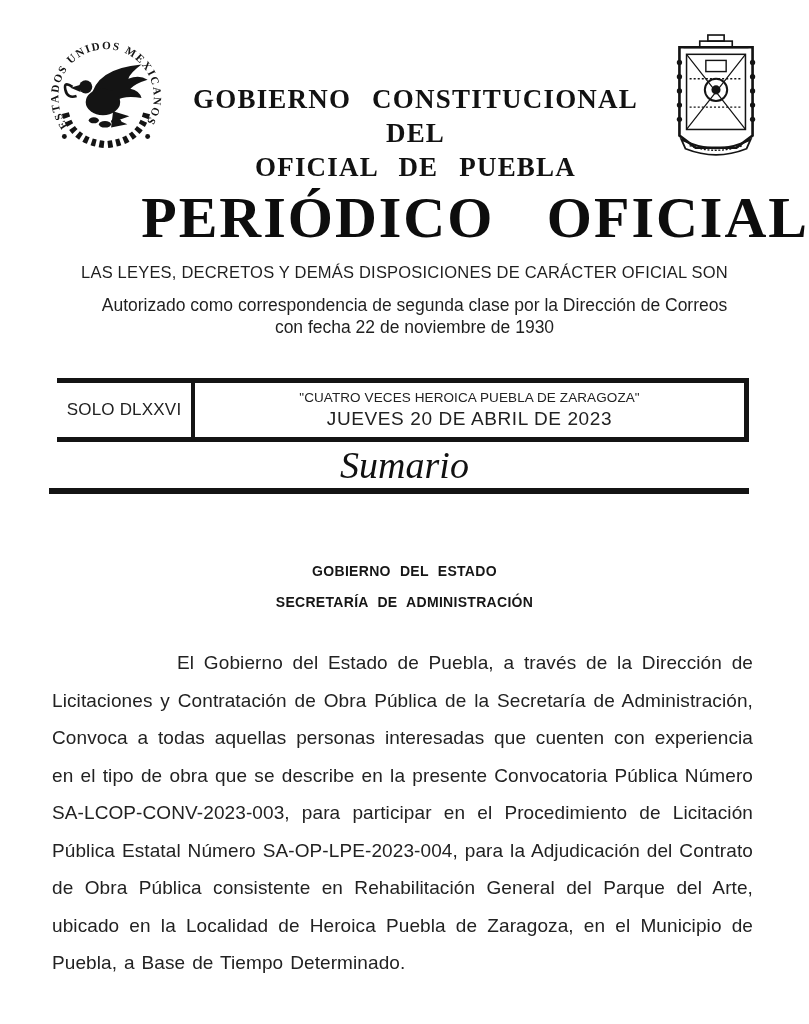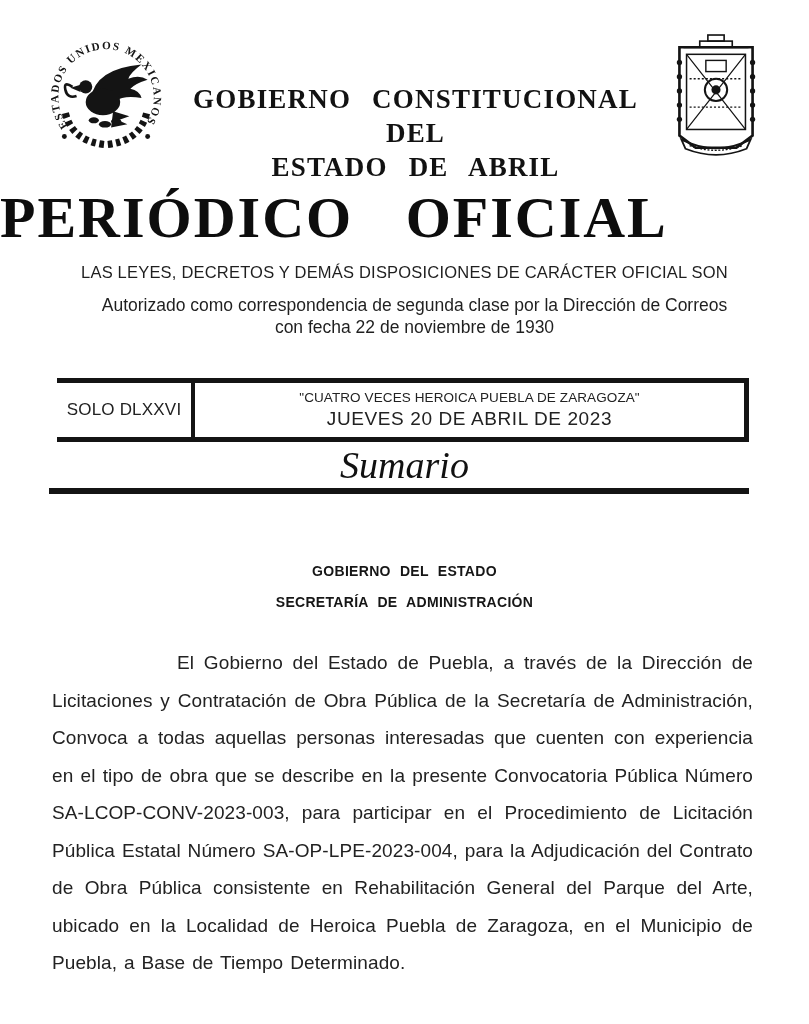--- a/index.html
+++ b/index.html
@@ -33,21 +33,21 @@
     font-size: 27px;
     line-height: 34px;
     letter-spacing: 1.2px;
     word-spacing: 13px;
     color: #121212;
   }
 
   
   .masthead {
     margin: 2px 0 0 0;
-    text-align: left;
+    text-align: right;
     font-family: "Liberation Serif", serif;
     font-weight: bold;
     font-size: 58px;
     line-height: 64px;
     letter-spacing: 2px;
     word-spacing: 36px;
     color: #0d0d0d;
     white-space: nowrap;
   }
 
@@ -168,21 +168,21 @@
           <ellipse cx="54" cy="89" rx="6" ry="3.2"></ellipse>
           <ellipse cx="65" cy="86" rx="5" ry="3"></ellipse>
         </g>
 
         <path d="M15,78 Q22,106 55,109 Q88,106 95,78" fill="none" stroke="#141414" stroke-width="7" stroke-dasharray="4.5,3.5"></path>
       </svg>
     </div>
 
     <div class="gov-title">
       <div>GOBIERNO CONSTITUCIONAL DEL</div>
-      <div>ESTADO DE ABRIL</div>
+      <div>OFICIAL DE PUEBLA</div>
     </div>
 
     <div class="emblem">
       <svg width="94" height="130" viewBox="0 0 92 128" aria-hidden="true">
         <g stroke="#141414" fill="none">
 
           <rect x="38" y="1" width="16" height="6" stroke-width="1.6"></rect>
           <rect x="30" y="7" width="32" height="6" stroke-width="1.6"></rect>
           <path d="M14,13 L78,13" stroke-width="2"></path>
 

